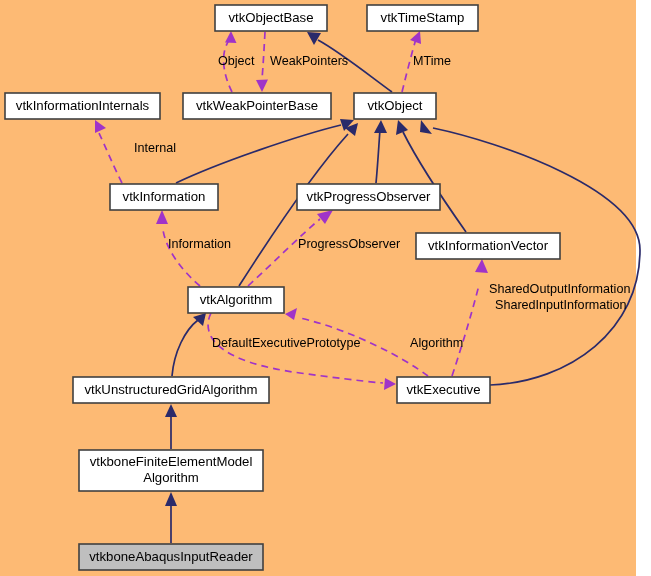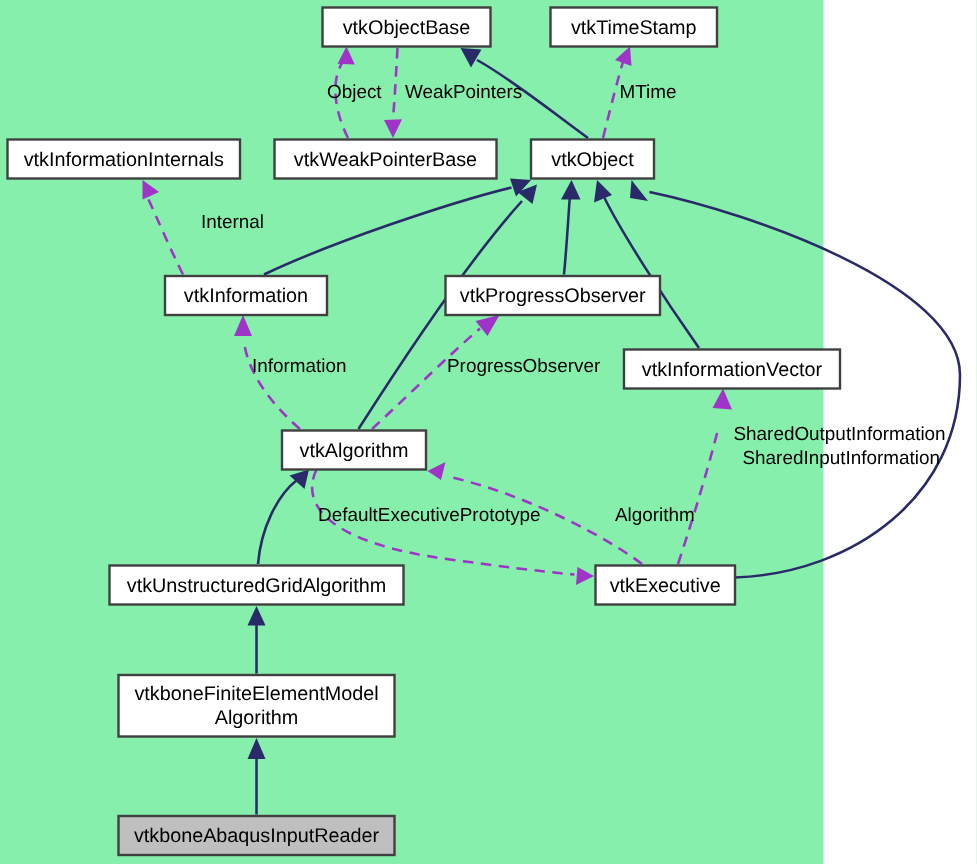--- a/index.html
+++ b/index.html
@@ -8,23 +8,23 @@
     background: #ffffff;
   }
   body {
     width: 651px;
     height: 576px;
     font-family: "Liberation Sans", sans-serif;
     overflow: hidden;
   }
   #diagram-root {
     position: relative;
-    width: 549px;
+    width: 636px;
     height: 576px;
-    background: #86efac;
+    background: #fdba74;
   }
   svg#graph {
     position: absolute;
     top: 0;
     left: 0;
     width: 651px;
     height: 576px;
   }
   .node-box {
     fill: #ffffff;

